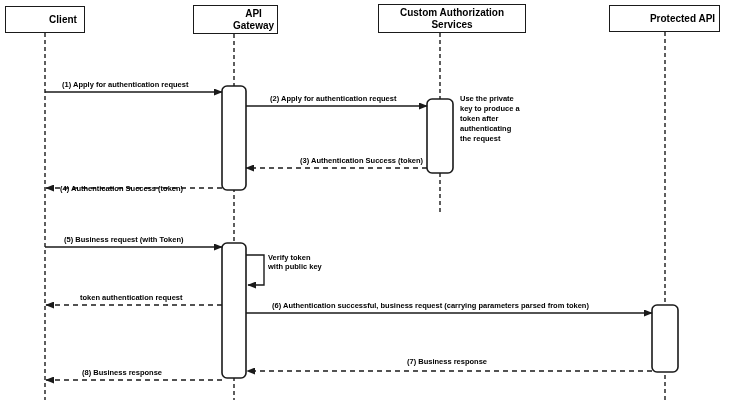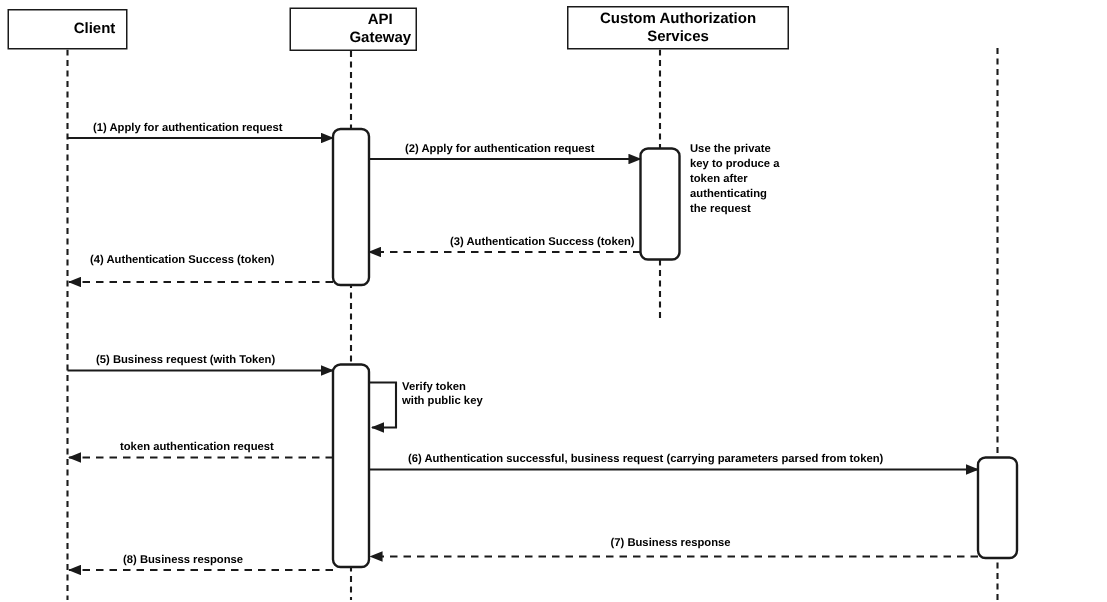--- a/index.html
+++ b/index.html
@@ -54,21 +54,21 @@
     font-size: 7.5px;
     font-weight: 700;
     color: #000000;
     line-height: 10px;
     white-space: pre-line;
     z-index: 4;
   }
   .lbl-1    { left: 62px;  top: 80px; text-align: center;  }
   .lbl-2    { left: 270px; top: 94px;  }
   .lbl-3    { left: 284px; top: 156px; padding-left: 16px; }
-  .lbl-4    { left: 60px;  top: 168px; }
+  .lbl-4    { left: 60px;  top: 184px; }
   .lbl-5    { left: 64px;  top: 235px; }
   .lbl-self { left: 268px; top: 253px; }
   .lbl-fail { left: 80px;  top: 293px; }
   .lbl-6    { left: 272px; top: 301px; }
   .lbl-7    { left: 407px; top: 357px; }
   .lbl-8    { left: 82px;  top: 368px; }
   .lbl-note { left: 460px; top: 94px; width: 78px; }
 </style>
 </head>
 <body>
@@ -106,20 +106,23 @@
 
   <div class="participant participant-client">
     <span>Client</span>
   </div>
   <div class="participant participant-api-gateway">
     <span>API Gateway</span>
   </div>
   <div class="participant participant-cas">
     <span>Custom Authorization Services</span>
   </div>
+  <div class="participant participant-protected-api">
+    <span>Protected API</span>
+  </div>
 
   <div class="msg-label lbl-1">(1) Apply for authentication request</div>
   <div class="msg-label lbl-2">(2) Apply for authentication request</div>
   <div class="msg-label lbl-3">(3) Authentication Success (token)</div>
   <div class="msg-label lbl-4">(4) Authentication Success (token)</div>
   <div class="msg-label lbl-5">(5) Business request (with Token)</div>
   <div class="msg-label lbl-self">Verify token
 with public key</div>
   <div class="msg-label lbl-fail">token authentication request</div>
   <div class="msg-label lbl-6">(6) Authentication successful, business request (carrying parameters parsed from token)</div>

